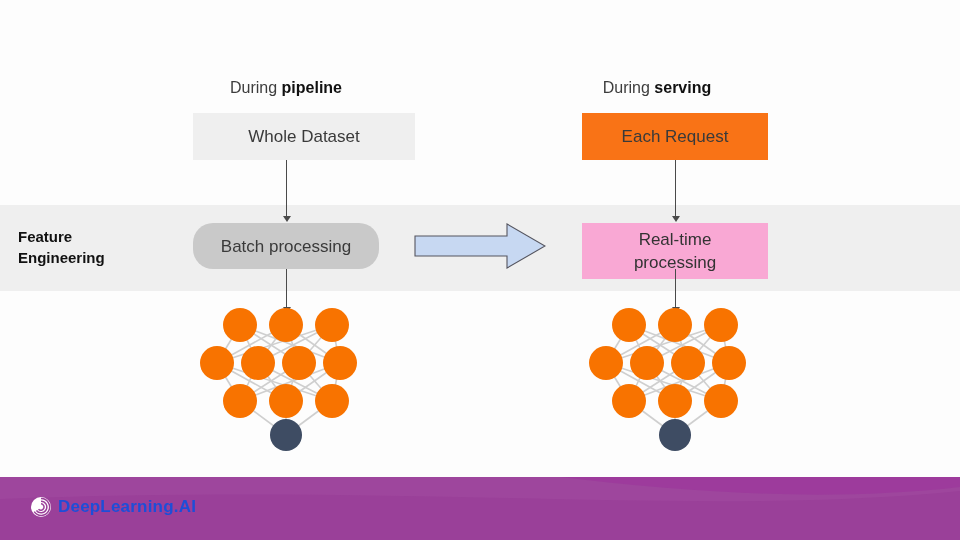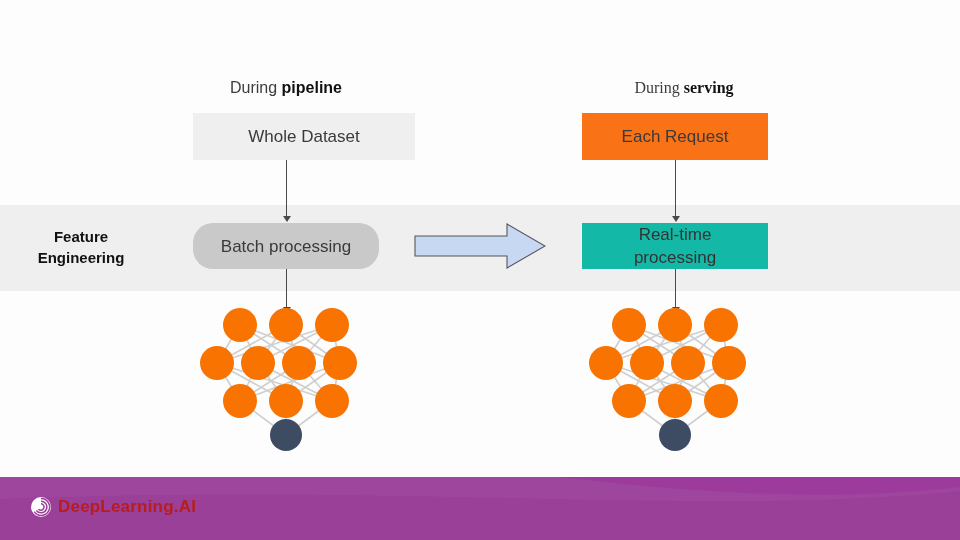--- a/index.html
+++ b/index.html
@@ -30,40 +30,40 @@
   #fe-band {
     position: absolute;
     left: 0; top: 205px;
     width: 960px; height: 86px;
     background: #efefef;
   }
   #fe-label {
     position: absolute;
     left: 18px; top: 226px;
     width: 126px;
-    text-align: center;
+    text-align: left;
     font-size: 15px;
     font-weight: 700;
     color: #111111;
     line-height: 21px;
   }
 
   
   .col-head {
     position: absolute;
     top: 79px;
     width: 240px;
     text-align: center;
     font-size: 16px;
     color: #3d3d3d;
     white-space: nowrap;
   }
   .col-head b { color: #111111; font-weight: 700; }
   #head-train { left: 166px; }
-  #head-serve { left: 564px; font-family: Liberation Serif, serif; }
+  #head-serve { left: 537px; }
 
   
   .box {
     position: absolute;
     display: flex;
     align-items: center;
     justify-content: center;
     text-align: center;
     font-size: 17px;
     color: #3a3a3a;
@@ -76,22 +76,22 @@
   #box-request {
     left: 582px; top: 113px; width: 186px; height: 47px;
     background: #f97316;
   }
   #box-batch {
     left: 193px; top: 223px; width: 186px; height: 46px;
     background: #c9c9c9;
     border-radius: 20px;
   }
   #box-realtime {
-    left: 582px; top: 223px; width: 186px; height: 46px;
-    background: #14b8a6;
+    left: 582px; top: 223px; width: 186px; height: 56px;
+    background: #f9a8d4;
     color: #333333;
   }
 
   
   .vconn { position: absolute; }
   .vconn .shaft {
     position: absolute;
     left: 0; top: 0;
     width: 1px;
     background: #4a4a4a;
@@ -145,21 +145,21 @@
   #brand {
     position: absolute;
     left: 30px; top: 496px;
     display: flex;
     align-items: center;
     gap: 6px;
   }
   #brand-text {
     font-size: 17px;
     font-weight: 700;
-    color: #b91c1c;
+    color: #1d4ed8;
     letter-spacing: 0.2px;
   }
 </style>
 </head>
 <body>
 
 <div id="slide">
 
 
   <div id="fe-band"></div>

